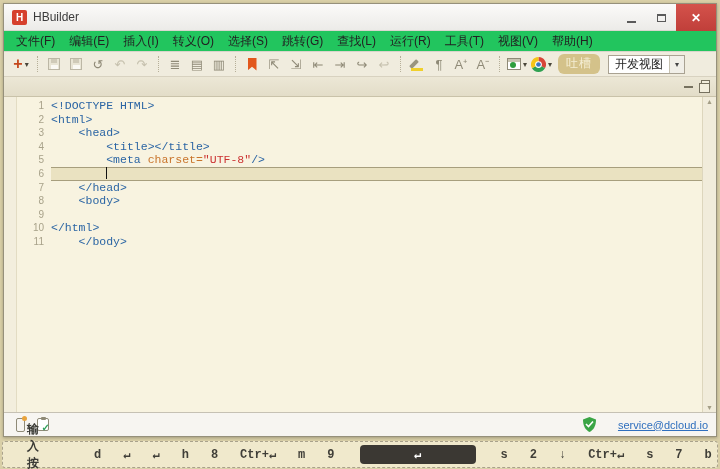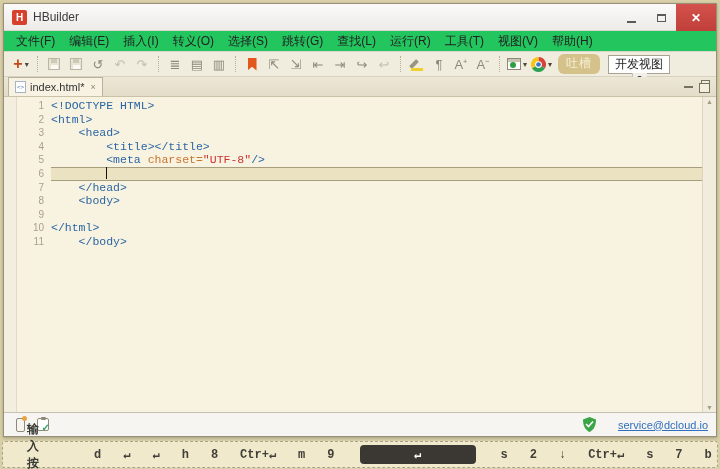--- a/index.html
+++ b/index.html
@@ -48,21 +48,21 @@
                     transform:rotate(45deg); border-radius:1px; }
   .hl-pen::after { content:""; position:absolute; left:0; bottom:0; width:12px; height:3px; background:#f0d02c; }
   .browser-ico { width:14px; height:12px; border:1px solid #8f8a77; background:#fff; position:relative; }
   .browser-ico::before { content:""; position:absolute; left:0; top:0; right:0; height:3px; background:#c9c4b2; }
   .browser-ico::after { content:""; position:absolute; left:2px; bottom:1px; width:6px; height:6px;
                         border-radius:50%; background:#2e9e3e; }
   .chrome-ico { width:15px; height:15px; }
   .tucao-btn { background:#d4c28a; color:#f4edd3; font-size:12px; padding:1px 8px 2px; border-radius:6px;
                margin:0 4px; letter-spacing:1px; }
   .view-select { display:flex; align-items:center; background:#fff; border:1px solid #a9a292;
-                 height:19px; margin-left:4px;flex-direction:column; }
+                 height:19px; margin-left:4px; }
   .view-select .vs-label { font-size:12px; color:#222; padding:0 6px; }
   .view-select .vs-arrow { width:15px; height:100%; border-left:1px solid #c6c1b0; background:#f1efe8;
                            display:flex; align-items:center; justify-content:center; font-size:8px; color:#444; }
 
   
   .tabbar { height:20px; background:linear-gradient(#ece7d6,#e3ddc8); border-bottom:1px solid #c9c2a9;
             display:flex; align-items:flex-end; padding-left:4px; position:relative; }
   .tab { height:19px; background:#f7f2e1; border:1px solid #b9b29a; border-bottom:none; display:flex;
          align-items:center; padding:0 6px; gap:4px; }
   .tab-ico { width:11px; height:12px; border:1px solid #a8b4c6; background:#fff; font-size:6px; color:#3c6eb4;
@@ -232,25 +232,20 @@
       <span class="caret">▾</span>
     </span>
     <span class="tucao-btn">吐槽</span>
     <span class="view-select">
       <span class="vs-label">开发视图</span>
       <span class="vs-arrow">▾</span>
     </span>
   </div>
 
   <div class="tabbar">
-    <div class="tab">
-      <span class="tab-ico">&lt;&gt;</span>
-      <span class="tab-label">index.html*</span>
-      <span class="tab-close">×</span>
-    </div>
     <div class="pane-controls">
       <span class="pc-min"></span>
       <span class="pc-max"></span>
     </div>
   </div>
 
   <div class="editor">
     <div class="left-strip"></div>
     <div class="gutter">
         <div class="ln">1</div>

